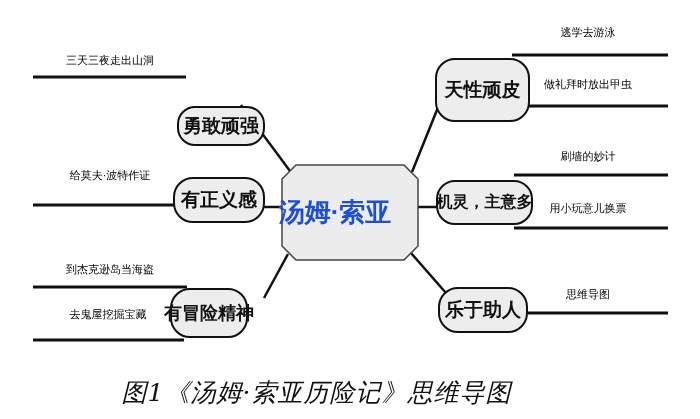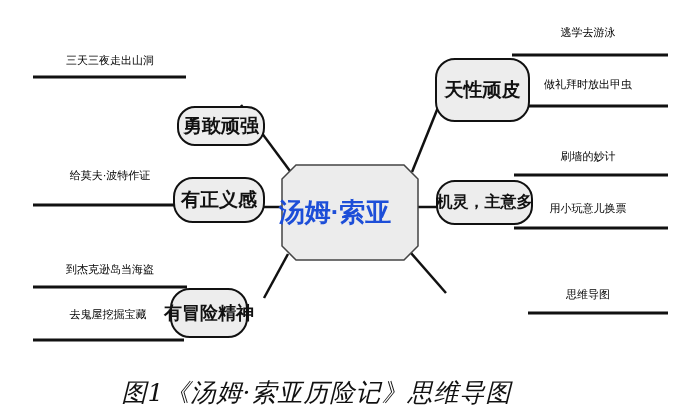--- a/index.html
+++ b/index.html
@@ -100,20 +100,23 @@
   </div>
   <div class="bnode" style="left:170px;top:288px;width:78px;height:50px;font-size:18px;">
     <span>有冒险精神</span>
   </div>
   <div class="bnode" style="left:435px;top:58px;width:95px;height:64px;">
     <span>天性顽皮</span>
   </div>
   <div class="bnode" style="left:436px;top:180px;width:97px;height:45px;border-radius:19px;font-size:16px;">
     <span>机灵，主意多</span>
   </div>
+  <div class="bnode" style="left:438px;top:287px;width:90px;height:46px;">
+    <span>乐于助人</span>
+  </div>
 
   <div class="center-label">
     <span>汤姆·索亚</span>
   </div>
 
   <div class="caption">图1《汤姆·索亚历险记》思维导图</div>
 
 </div>
 
 </body></html>

